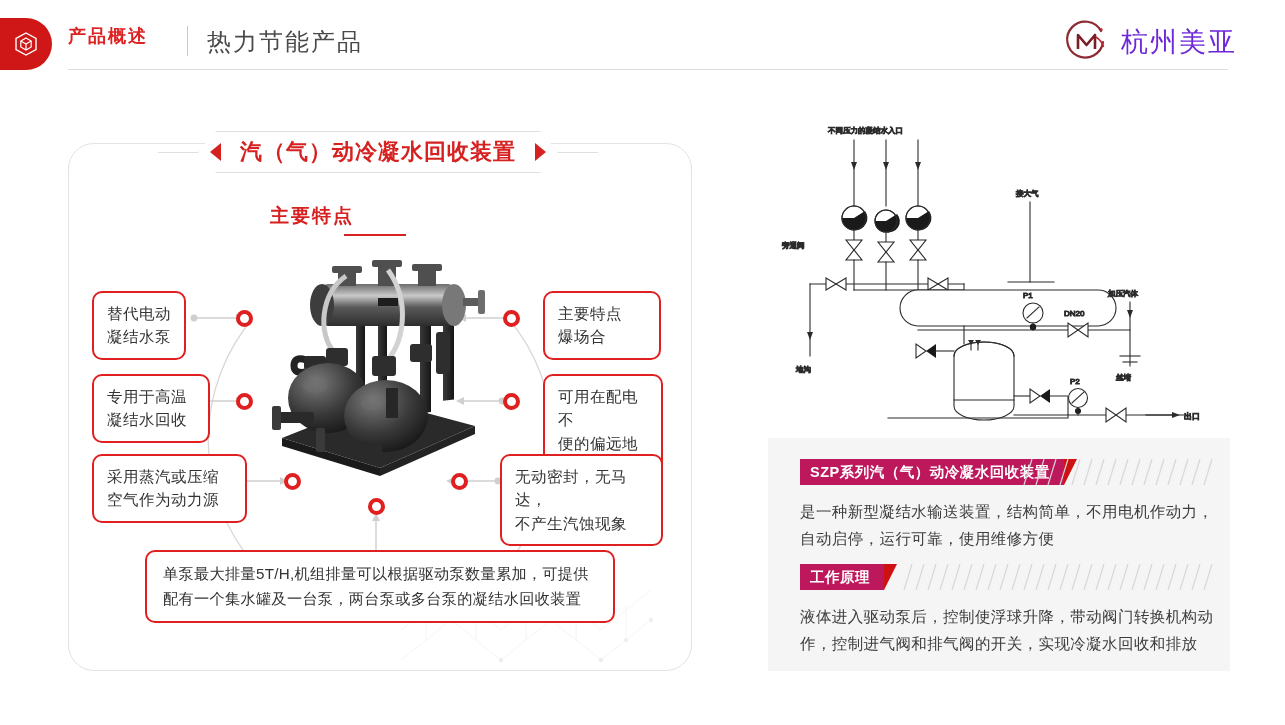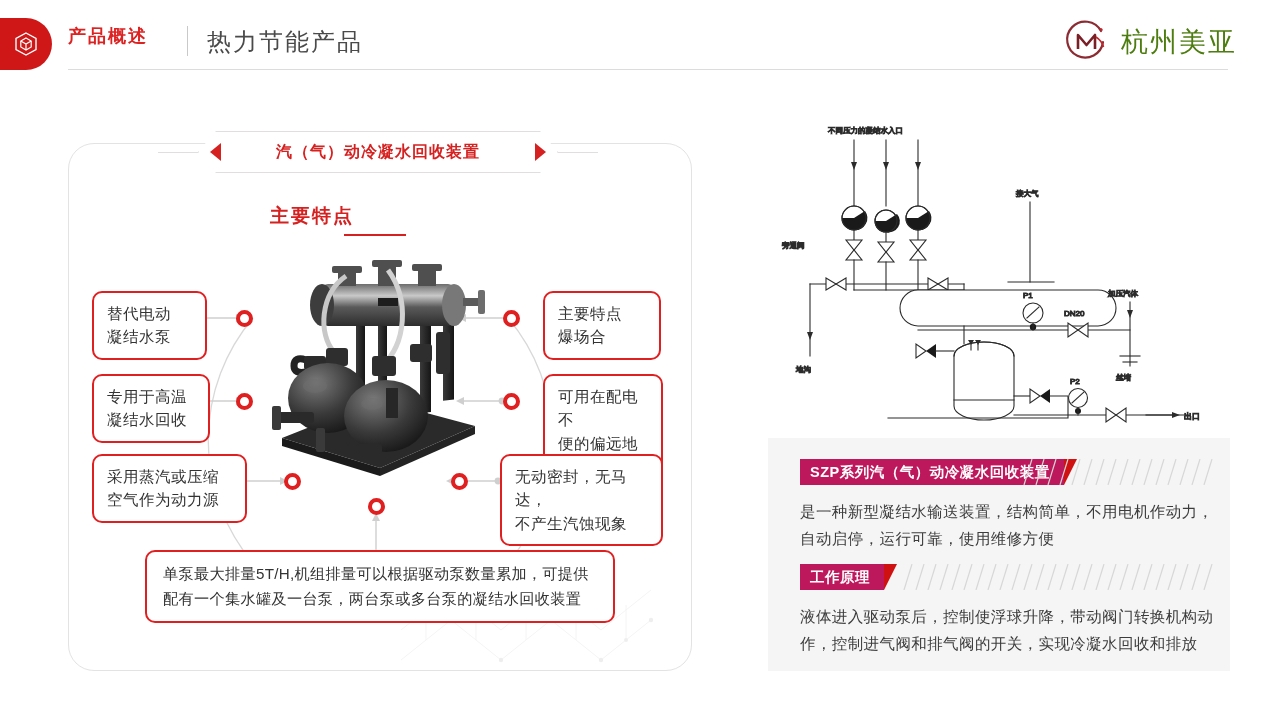--- a/index.html
+++ b/index.html
@@ -31,21 +31,21 @@
   .hdr-sub {
     position: absolute; left: 207px; top: 26px;
     font-size: 24px; color: #4a4a4a; letter-spacing: 2px; white-space: nowrap; font-family: Liberation Mono, monospace;
   }
   .hdr-rule {
     position: absolute; left: 68px; top: 69px; width: 1160px; height: 1px;
     background: #dcdcdc;
   }
   .brand { position: absolute; right: 48px; top: 18px; display: flex; align-items: center; gap: 10px; }
   .brand-mark { width: 48px; height: 48px; position: relative; }
-  .brand-text { font-size: 27px; color: #4d7c0f; letter-spacing: 2px; white-space: nowrap; }
+  .brand-text { font-size: 27px; color: #6d28d9; letter-spacing: 2px; white-space: nowrap; }
 
   
   .left-card {
     position: absolute; left: 68px; top: 143px; width: 624px; height: 528px;
     border: 1px solid #e3e3e3; border-radius: 26px; background: #fff;
     overflow: hidden;
   }
   .left-card .dots-bg {
     position: absolute; right: 0; bottom: 0; width: 300px; height: 160px;
     opacity: .5;
@@ -55,21 +55,21 @@
   .ribbon-wrap {
     position: absolute; left: 198px; top: 131px; width: 360px; height: 42px; z-index: 6;
   }
   .ribbon {
     position: absolute; left: 0; top: 0; width: 360px; height: 42px;
     background: #fff; border: 1px solid #e0dede;
     clip-path: polygon(18px 0, 342px 0, 360px 21px, 342px 42px, 18px 42px, 0 21px);
     display: flex; align-items: center; justify-content: center;
   }
   .ribbon-label {
-    font-size: 16px; color: #d62121; font-weight: 600; letter-spacing: 1px;
+    font-size: 22px; color: #d62121; font-weight: 600; letter-spacing: 1px;
     white-space: nowrap;
   }
   .ribbon-arrow { position: absolute; top: 12px; width: 0; height: 0; }
   .ribbon-arrow.left  { left: 12px;  border-top: 9px solid transparent; border-bottom: 9px solid transparent; border-right: 11px solid #d62121; }
   .ribbon-arrow.right { right: 12px; border-top: 9px solid transparent; border-bottom: 9px solid transparent; border-left: 11px solid #d62121; }
   .ribbon-line { position:absolute; top: 21px; height:1px; background:#e0dede; width: 40px; }
   .ribbon-line.l { left: -40px; }
   .ribbon-line.r { right: -40px; }
 
   
@@ -313,21 +313,21 @@
   </svg>
 
   <div class="marker" style="left:236px; top:310px;"></div>
   <div class="marker" style="left:236px; top:393px;"></div>
   <div class="marker" style="left:284px; top:473px;"></div>
   <div class="marker" style="left:503px; top:310px;"></div>
   <div class="marker" style="left:503px; top:393px;"></div>
   <div class="marker" style="left:451px; top:473px;"></div>
   <div class="marker" style="left:368px; top:498px;"></div>
 
-  <div class="callout" style="left:92px; top:291px; width:115px;">替代电动
+  <div class="callout" style="left:92px; top:291px; width:94px;">替代电动
 凝结水泵</div>
   <div class="callout" style="left:92px; top:374px; width:118px;">专用于高温
 凝结水回收</div>
   <div class="callout" style="left:92px; top:454px; width:155px;">采用蒸汽或压缩
 空气作为动力源</div>
 
   <div class="callout" style="left:543px; top:291px; width:118px;">主要特点
 爆场合</div>
   <div class="callout" style="left:543px; top:374px; width:120px;">可用在配电不
 便的偏远地区</div>

